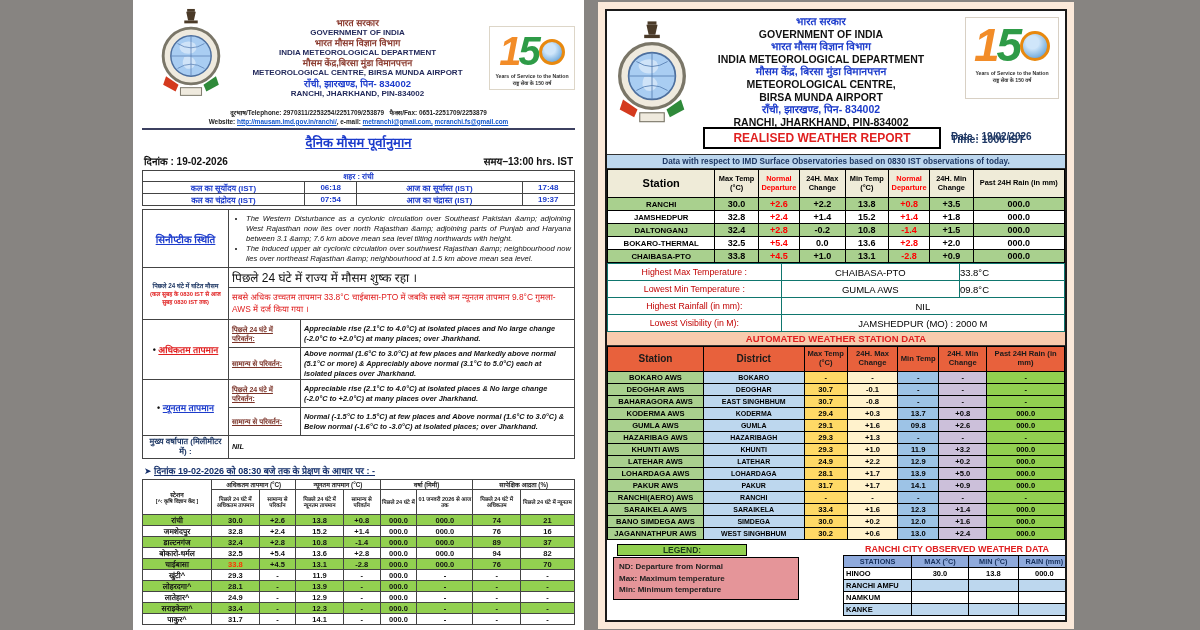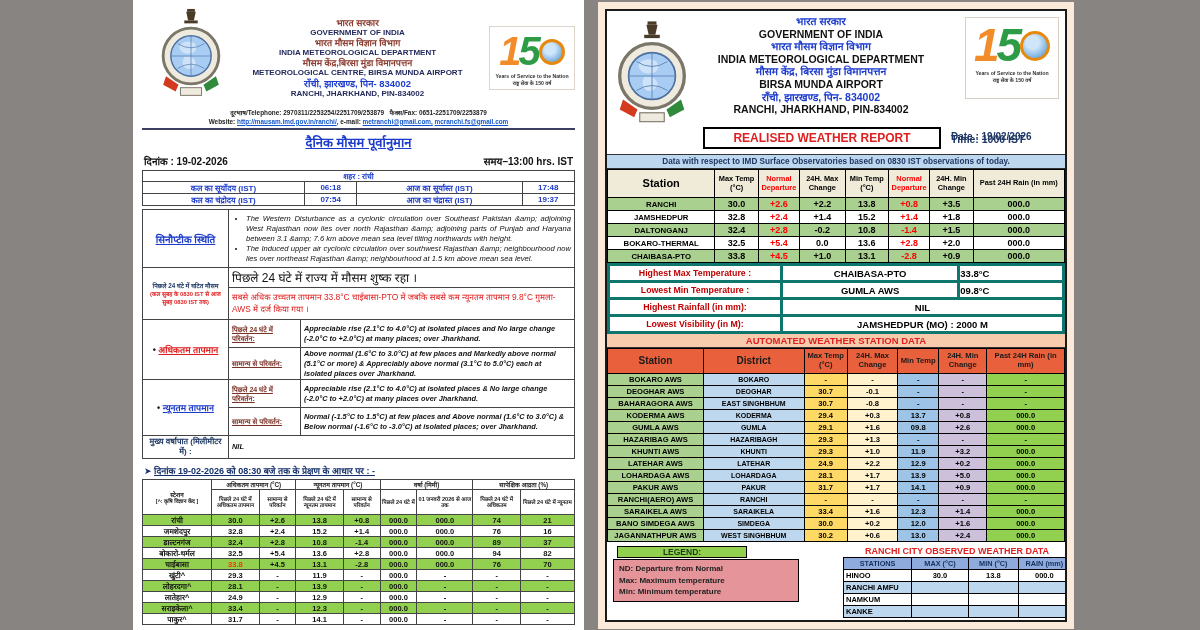--- a/index.html
+++ b/index.html
@@ -84,21 +84,21 @@
   .rp-main { table-layout:fixed; }
   .rp-main th, .rp-main td { border:1px solid #000; text-align:center; }
   .rp-main thead th { background:#efebd8; font-size:7.4px; font-weight:bold; height:28px; line-height:1.15; }
   .rp-main thead th:nth-child(3), .rp-main thead th:nth-child(6) { color:#ff0000; }
   .rp-main thead th:first-child { font-size:11px; }
   .rp-main tbody td { font-size:9px; font-weight:bold; height:13px; }
   .rp-main tbody td:first-child { font-size:7.8px; }
   .rp-main tbody tr:nth-child(odd) td { background:#a9d08e; }
   .rp-main tbody td:nth-child(3), .rp-main tbody td:nth-child(6) { color:#ff0000; }
   .rp-summary { table-layout:fixed; }
-  .rp-summary td { border:3px solid #0f766e; height:17px; font-weight:bold; font-size:9.5px; text-align:center; }
+  .rp-summary td { border:1px solid #0f766e; height:17px; font-weight:normal; font-size:9.5px; text-align:center; }
   .rp-summary td.slbl { color:#c00000; font-size:8.8px; }
   .rp-summary td.left { text-align:left; }
   .rp-awsbar { background:#f8cbad; border-bottom:1px solid #333; color:#e02020; font-weight:bold; font-size:9.5px; text-align:center; padding:1px 0; }
   .rp-aws { table-layout:fixed; }
   .rp-aws th, .rp-aws td { border:1px solid #000; text-align:center; }
   .rp-aws thead th { background:#e8613c; font-size:7.6px; font-weight:bold; color:#1a1a1a; height:25px; line-height:1.15; }
   .rp-aws thead th:nth-child(-n+2) { font-size:10px; }
   .rp-aws tbody td { font-size:7.6px; font-weight:bold; height:12px; }
   .rp-aws tbody td:nth-child(1) { background:#a9d08e; }
   .rp-aws tbody td:nth-child(2) { background:#bdd7ee; font-size:7px; }
@@ -435,20 +435,21 @@
           <path d="M61 71 l-13 9 l3 7 l13 -7 z" fill="#2f8a3a"></path>
           <rect x="24" y="83" width="22" height="8" fill="#efeade" stroke="#7a7668"></rect>
         </svg>
       </div>
       <div class="rp-head-text">
         <div class="rh-hi">भारत सरकार</div>
         <div class="rh-en">GOVERNMENT OF INDIA</div>
         <div class="rh-hi">भारत मौसम विज्ञान विभाग</div>
         <div class="rh-en">INDIA METEOROLOGICAL DEPARTMENT</div>
         <div class="rh-hi">मौसम केंद्र, बिरसा मुंडा विमानपत्तन</div>
+        <div class="rh-en">METEOROLOGICAL CENTRE,</div>
         <div class="rh-en">BIRSA MUNDA AIRPORT</div>
         <div class="rh-hi">राँची, झारखण्ड, पिन- 834002</div>
         <div class="rh-en">RANCHI, JHARKHAND, PIN-834002</div>
       </div>
       <div class="rp-150">
         <div class="logo150">
           <div class="digits"><span class="d1">1</span><span class="d5">5</span><span class="d0"></span></div>
           <div class="cap">Years of Service to the Nation</div>
           <div class="cap">राष्ट्र सेवा के 150 वर्ष</div>
         </div>

